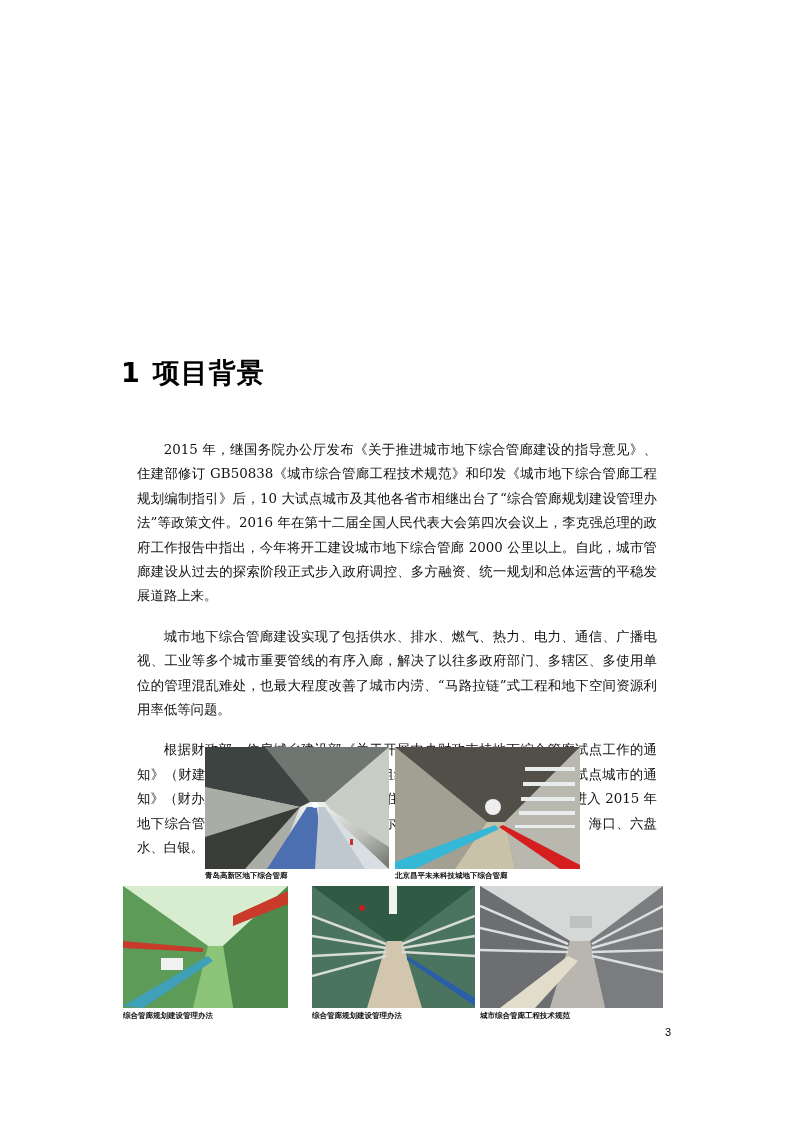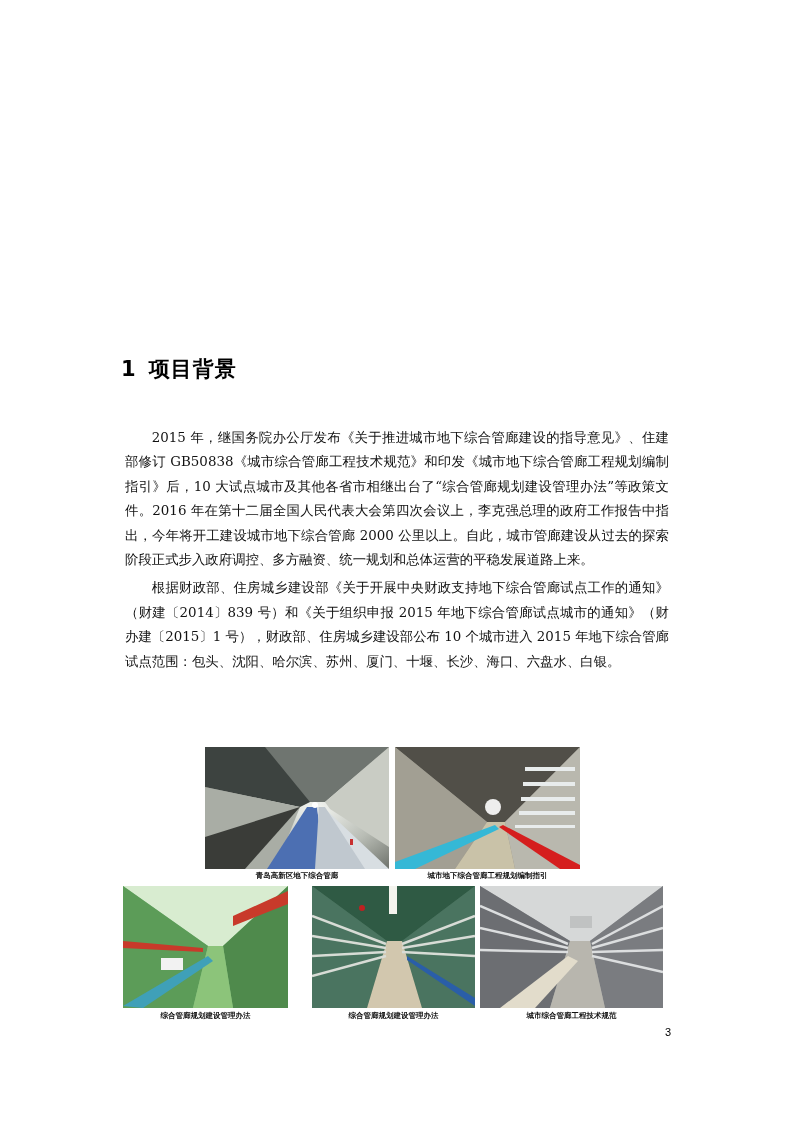--- a/index.html
+++ b/index.html
@@ -4,52 +4,53 @@
 <style>
   html, body { margin: 0; padding: 0; background: #ffffff; }
   body {
     width: 793px; height: 1122px; position: relative; overflow: hidden;
     font-family: "DejaVu Serif", "Liberation Serif", serif;
     color: #111;
   }
   .heading {
     position: absolute; left: 121px; top: 355px;
     font-family: "DejaVu Sans", "Liberation Sans", sans-serif;
-    font-weight: bold; font-size: 21px; letter-spacing: 1px; color: #000;
+    font-weight: bold; font-size: 27px; letter-spacing: 1px; color: #000;
     white-space: nowrap;
   }
   .heading .num { margin-right: 12px; }
   .body-text {
     position: absolute; left: 121px; top: 422px; width: 552px;
     font-size: 13.4px; line-height: 24.4px; text-align: justify;
     text-justify: inter-character;
   }
-  .body-text p { margin: 4px; text-indent: 2em; }
+  .body-text p { margin: 16px; text-indent: 2em; }
   .figure-img {
     position: absolute; overflow: hidden;
   }
   .caption {
-    position: absolute; font-size: 7.5px; font-weight: bold; text-align: center;
+    position: absolute; font-size: 7.5px; font-weight: bold; 
     font-family: "DejaVu Serif", serif; color: #111; white-space: nowrap;
   }
   .page-num {
     position: absolute; left: 665px; top: 1026px;
     font-family: "Liberation Sans", sans-serif; font-size: 11px; color: #000;
   }
   svg { display: block; }
 </style>
 </head>
 <body>
 
 <div class="heading">
   <span class="num">1</span><span>项目背景</span>
 </div>
 
 <div class="body-text">
   <p>2015 年，继国务院办公厅发布《关于推进城市地下综合管廊建设的指导意见》、住建部修订 GB50838《城市综合管廊工程技术规范》和印发《城市地下综合管廊工程规划编制指引》后，10 大试点城市及其他各省市相继出台了“综合管廊规划建设管理办法”等政策文件。2016 年在第十二届全国人民代表大会第四次会议上，李克强总理的政府工作报告中指出，今年将开工建设城市地下综合管廊 2000 公里以上。自此，城市管廊建设从过去的探索阶段正式步入政府调控、多方融资、统一规划和总体运营的平稳发展道路上来。</p>
+  <p>城市地下综合管廊建设实现了包括供水、排水、燃气、热力、电力、通信、广播电视、工业等多个城市重要管线的有序入廊，解决了以往多政府部门、多辖区、多使用单位的管理混乱难处，也最大程度改善了城市内涝、“马路拉链”式工程和地下空间资源利用率低等问题。</p>
   <p>根据财政部、住房城乡建设部《关于开展中央财政支持地下综合管廊试点工作的通知》（财建〔2014〕839 号）和《关于组织申报 2015 年地下综合管廊试点城市的通知》（财办建〔2015〕1 号），财政部、住房城乡建设部公布 10 个城市进入 2015 年地下综合管廊试点范围：包头、沈阳、哈尔滨、苏州、厦门、十堰、长沙、海口、六盘水、白银。</p>
 </div>
 
 <div class="figure-img" style="left:205px;top:747px;width:184px;height:122px;">
   <svg width="184" height="122" viewBox="0 0 184 122">
     <defs>
       <radialGradient id="g1" cx="0.6" cy="0.5" r="0.7">
         <stop offset="0" stop-color="#f4f6f2"></stop>
         <stop offset="0.5" stop-color="#b8bcb4"></stop>
         <stop offset="1" stop-color="#5e625c"></stop>
@@ -82,21 +83,21 @@
       <rect x="128" y="35" width="52" height="4"></rect>
       <rect x="126" y="50" width="54" height="4"></rect>
       <rect x="124" y="64" width="56" height="4"></rect>
       <rect x="120" y="78" width="60" height="3"></rect>
     </g>
     <circle cx="98" cy="60" r="8" fill="#ffffff" opacity="0.9"></circle>
     <polygon points="0,115 100,78 104,82 20,122 0,122" fill="#35b8d6"></polygon>
     <polygon points="104,80 108,78 185,118 185,122 165,122" fill="#d51e1e"></polygon>
   </svg>
 </div>
-<div class="caption" style="left:395px;top:871px;width:185px;">城市地下综合管廊工程规划编制指引</div>
+<div class="caption" style="left:395px;top:871px;width:185px;">北京昌平未来科技城地下综合管廊</div>
 
 <div class="figure-img" style="left:123px;top:886px;width:165px;height:122px;">
   <svg width="165" height="122" viewBox="0 0 165 122">
     <rect width="165" height="122" fill="#7fb87e"></rect>
     <polygon points="0,0 165,0 100,60 85,60" fill="#d8ecd0"></polygon>
     <polygon points="0,0 85,60 70,122 0,122" fill="#5c9c58"></polygon>
     <polygon points="165,0 165,122 110,122 100,60" fill="#4f8a4c"></polygon>
     <polygon points="70,122 85,60 100,60 110,122" fill="#8cc47a"></polygon>
     <polygon points="110,30 165,5 165,18 110,40" fill="#c83a2a"></polygon>
     <polygon points="0,55 80,62 80,66 0,62" fill="#c83a2a"></polygon>

